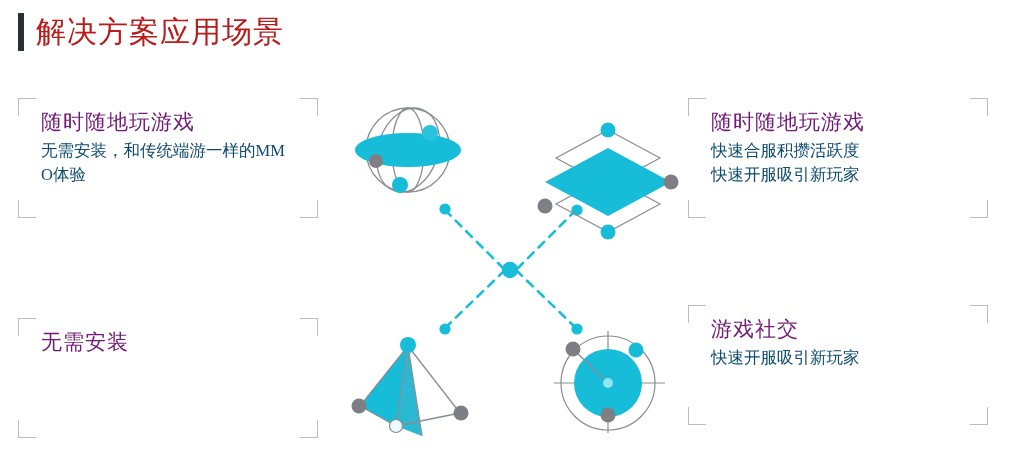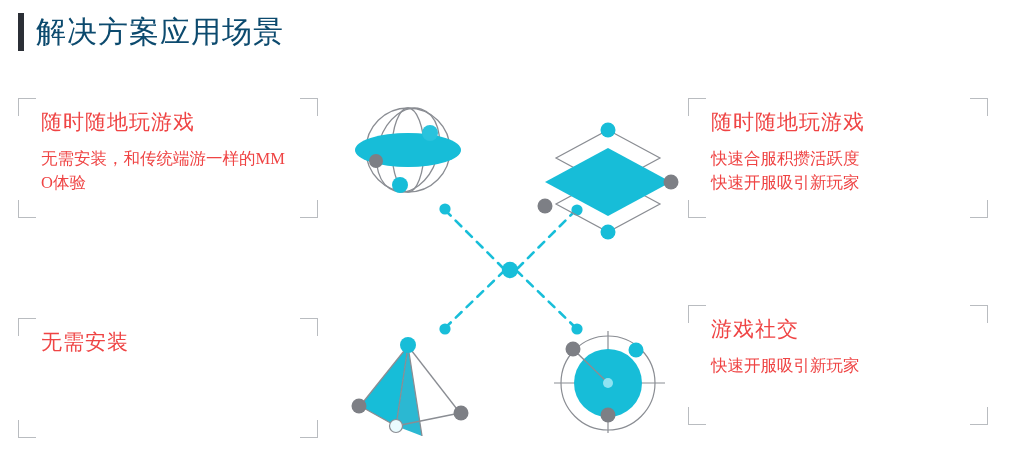--- a/index.html
+++ b/index.html
@@ -30,21 +30,21 @@
     width: 6px;
     height: 38px;
     background: #2b2f36;
   }
   .page-title {
     position: absolute;
     left: 36px;
     top: 9px;
     font-size: 30px;
     line-height: 45px;
-    color: #0c4a6e;
+    color: #b91c1c;
     letter-spacing: 1px;
     white-space: nowrap;
     font-weight: 400;
   }
 
   
   .card {
     position: absolute;
     width: 300px;
     height: 120px;
@@ -68,32 +68,32 @@
   .corner.bl { left: 0;   bottom: 0; border-left-width: 1px;  border-bottom-width: 1px; }
   .corner.br { right: 0;  bottom: 0; border-right-width: 1px; border-bottom-width: 1px; }
 
   .card-inner {
     position: absolute;
     left: 23px;
     top: 9px;
     width: 268px;
   }
   .card-title {
-    color: #ef4444;
+    color: #701a75;
     font-size: 21px;
     line-height: 30px;
     letter-spacing: 1px;
     white-space: nowrap;
     font-weight: 400;
   }
   .card-desc {
-    color: #ef4444;
+    color: #0c4a6e;
     font-size: 16.5px;
     line-height: 24px;
-    margin-top: 10px;
+    margin-top: 2px;
   }
   .card-desc .ln { display: block; }
 
   
   .center-graphic {
     position: absolute;
     left: 340px;
     top: 88px;
     width: 340px;
     height: 350px;

